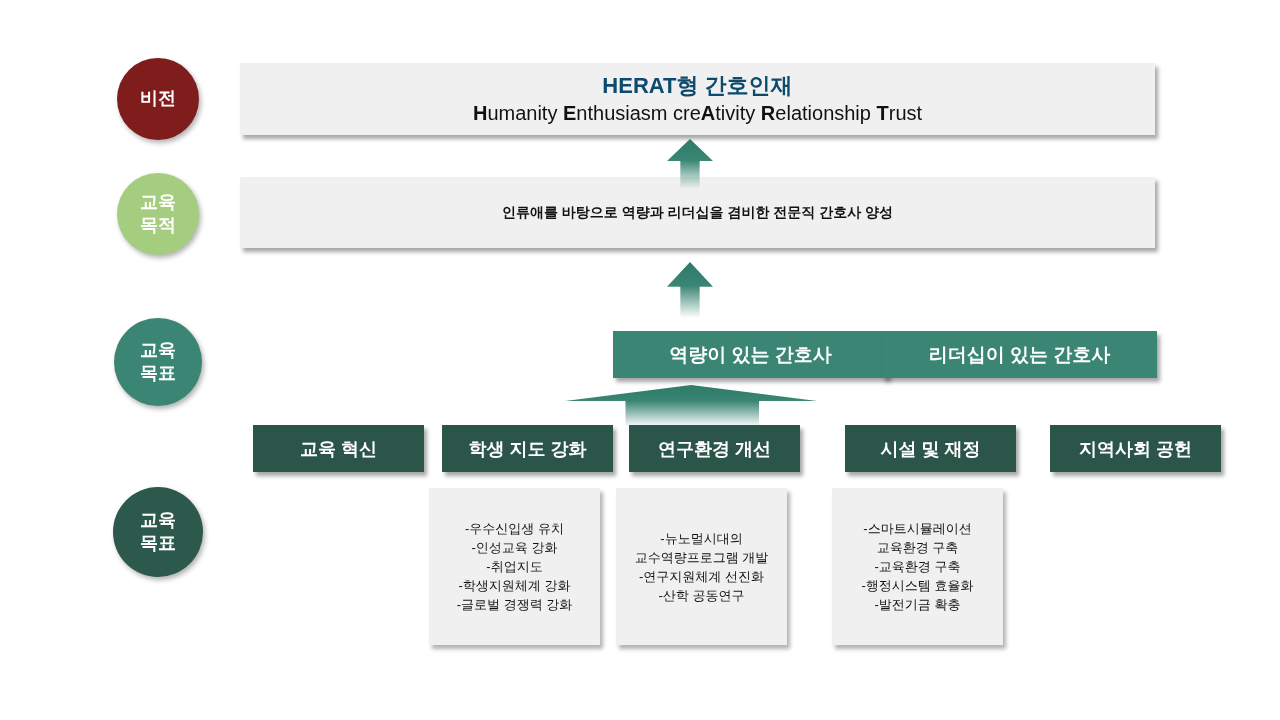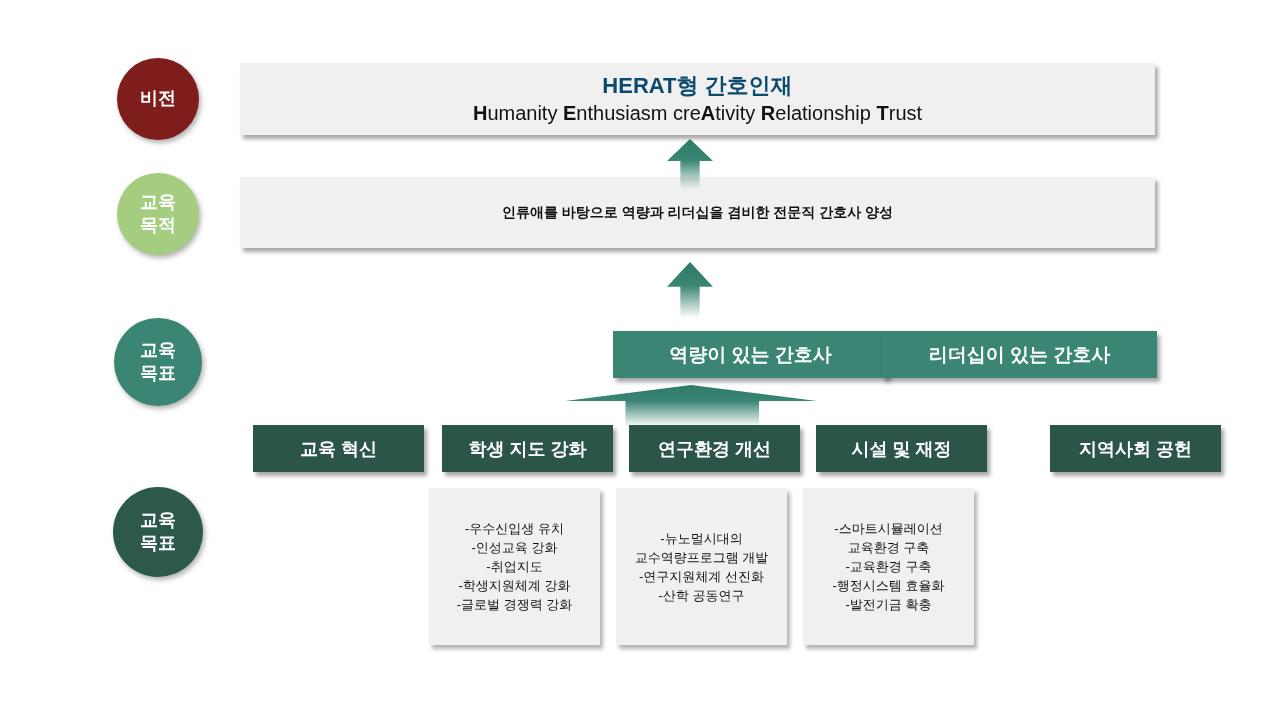--- a/index.html
+++ b/index.html
@@ -63,21 +63,21 @@
     background: #3a8573; color: #ffffff; font-weight: bold; font-size: 19px;
     display: flex; align-items: center; justify-content: center;
     box-shadow: 3px 4px 4px rgba(0,0,0,0.35);
   }
   .g0 { left: 240px; width: 278px; }
   .g1 { left: 565px; width: 275px; margin-left: 48px; }
   .g2 { left: 882px; width: 275px; }
 
   
   .col { position: absolute; width: 171px; }
-  .x0 { left: 240px; } .x1 { left: 429px; } .x2 { left: 616px; text-align: right; } .x3 { left: 803px; } .x4 { left: 1037px; }
+  .x0 { left: 240px; } .x1 { left: 429px; } .x2 { left: 616px; text-align: right; } .x3 { left: 832px; } .x4 { left: 1037px; }
   .col-header {
     top: 425px; height: 47px;
     background: #2b5549; color: #ffffff; font-weight: bold; font-size: 18px;
     display: flex; align-items: center; justify-content: center;
     box-shadow: 3px 4px 4px rgba(0,0,0,0.35);
     margin-left: 13px;
   }
   .col-body {
     top: 488px; height: 157px;
     background: #f0f0f0;

